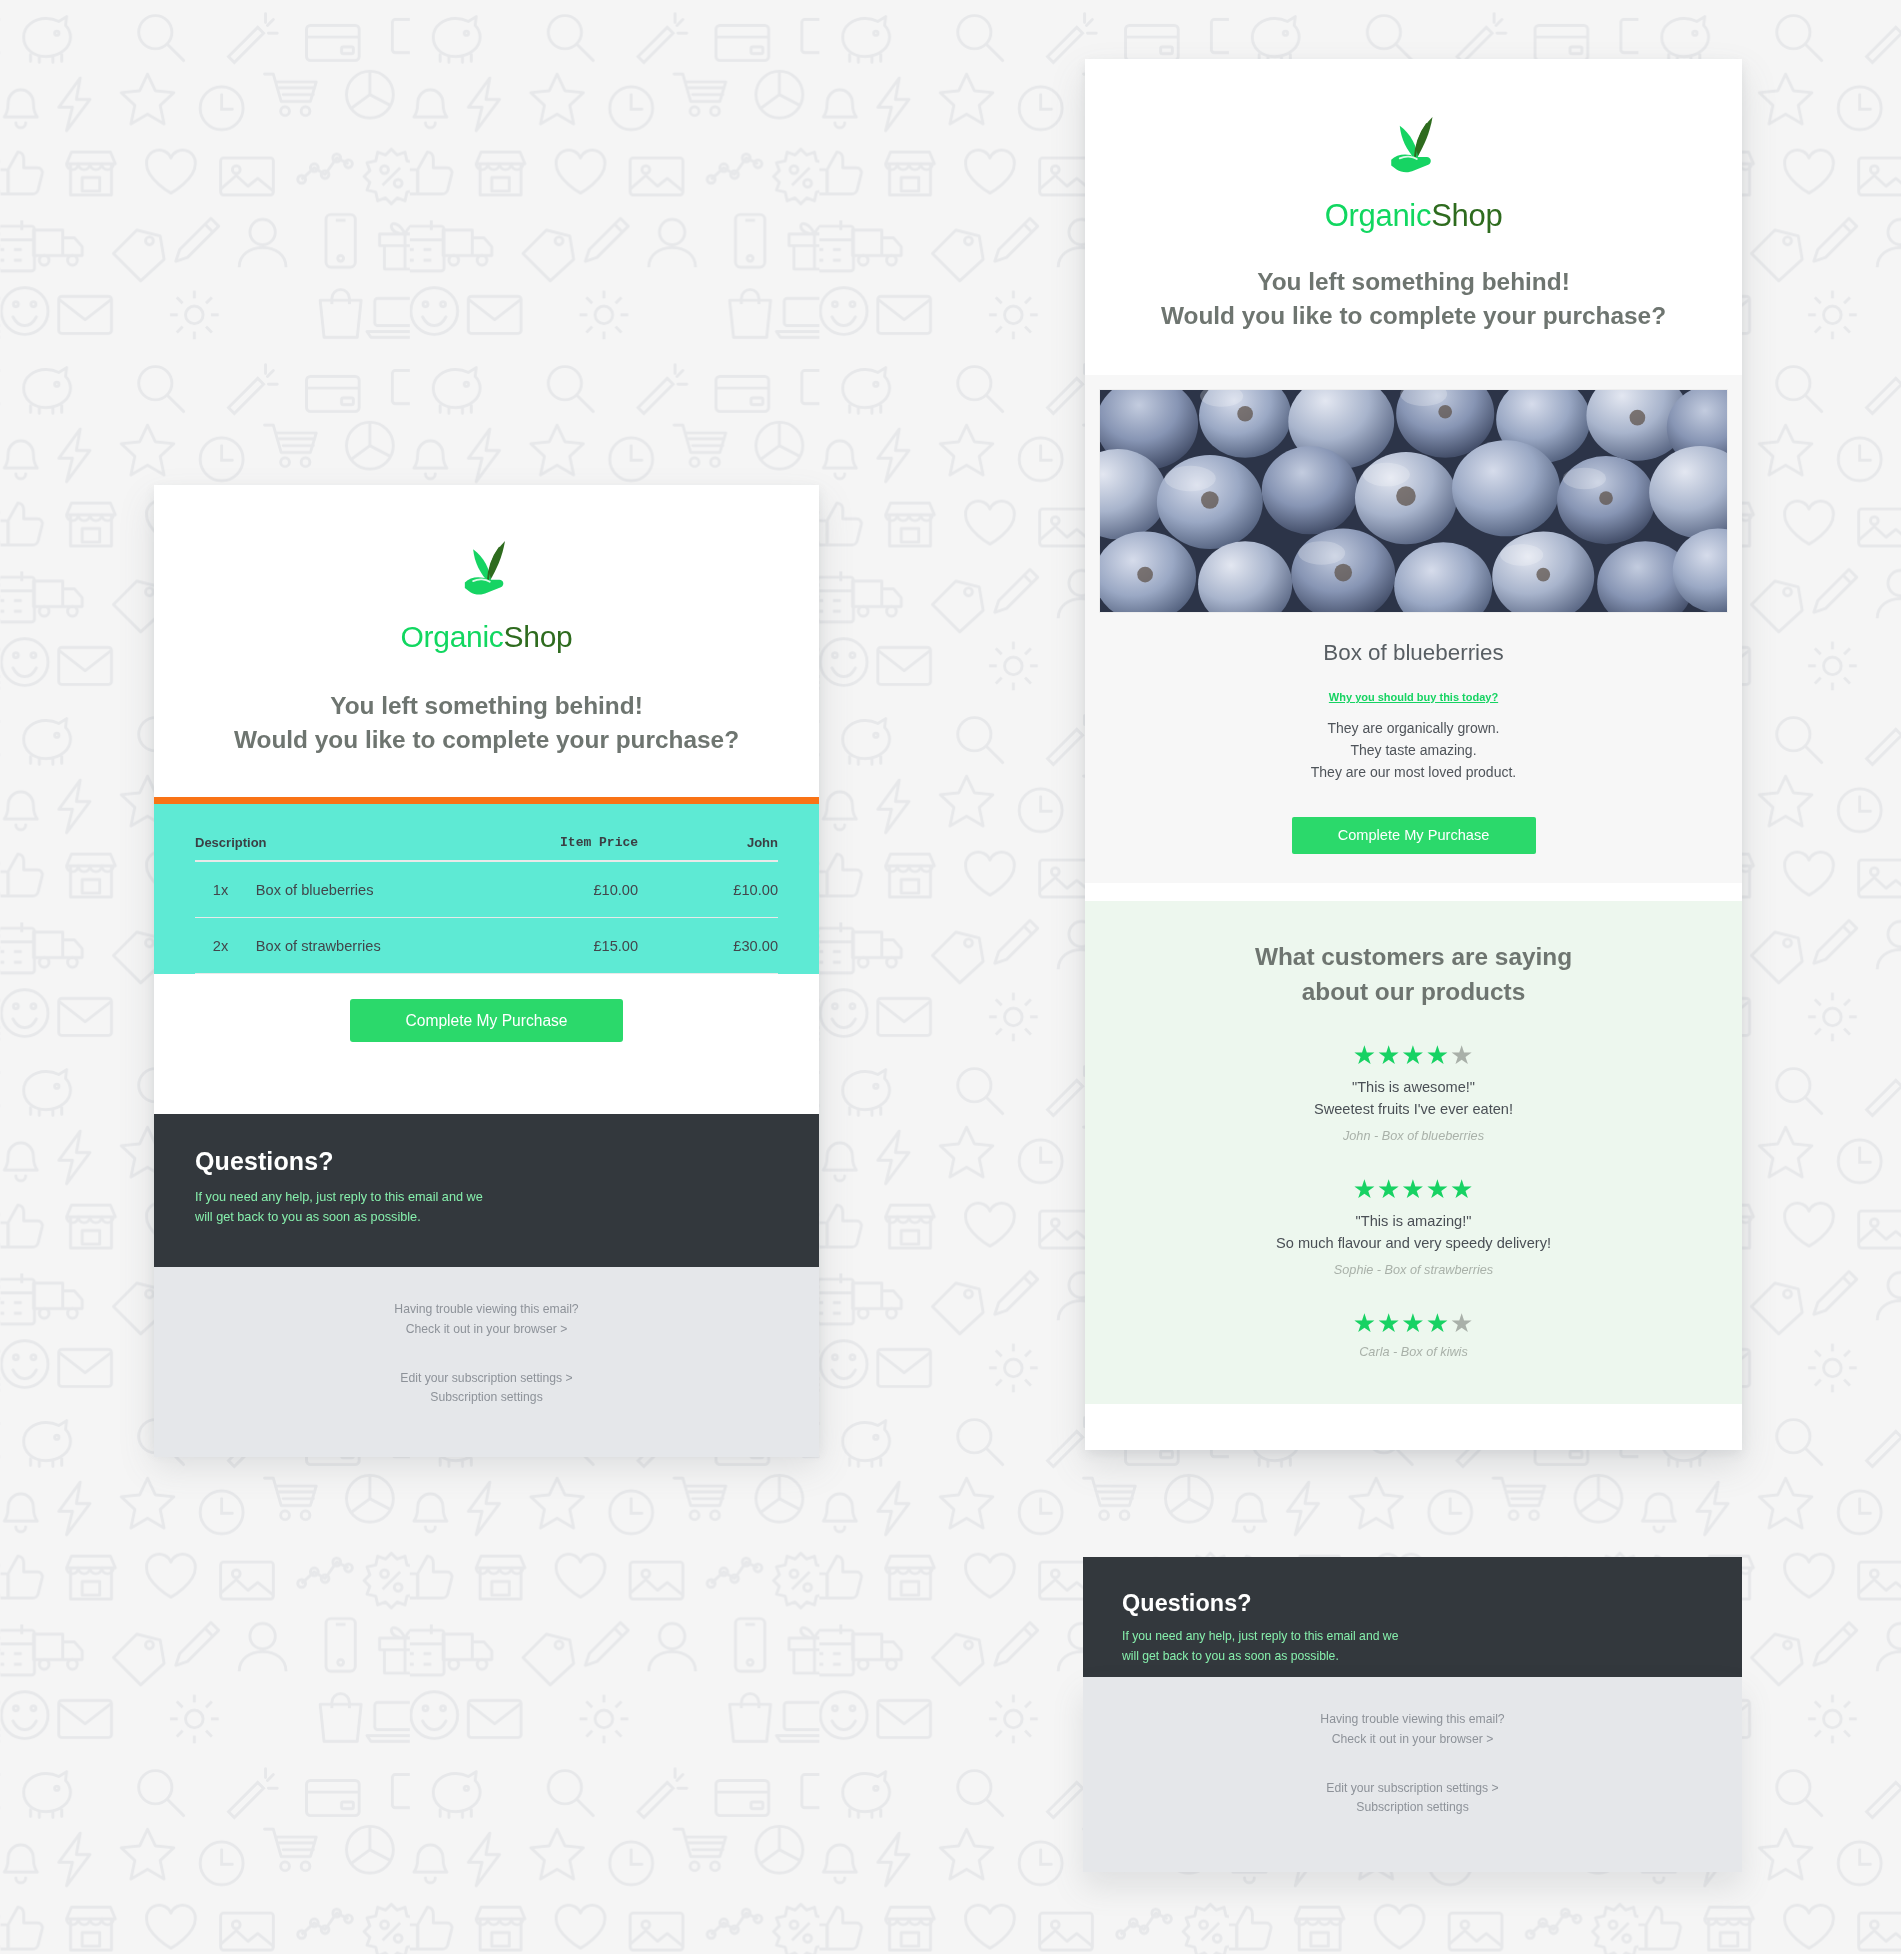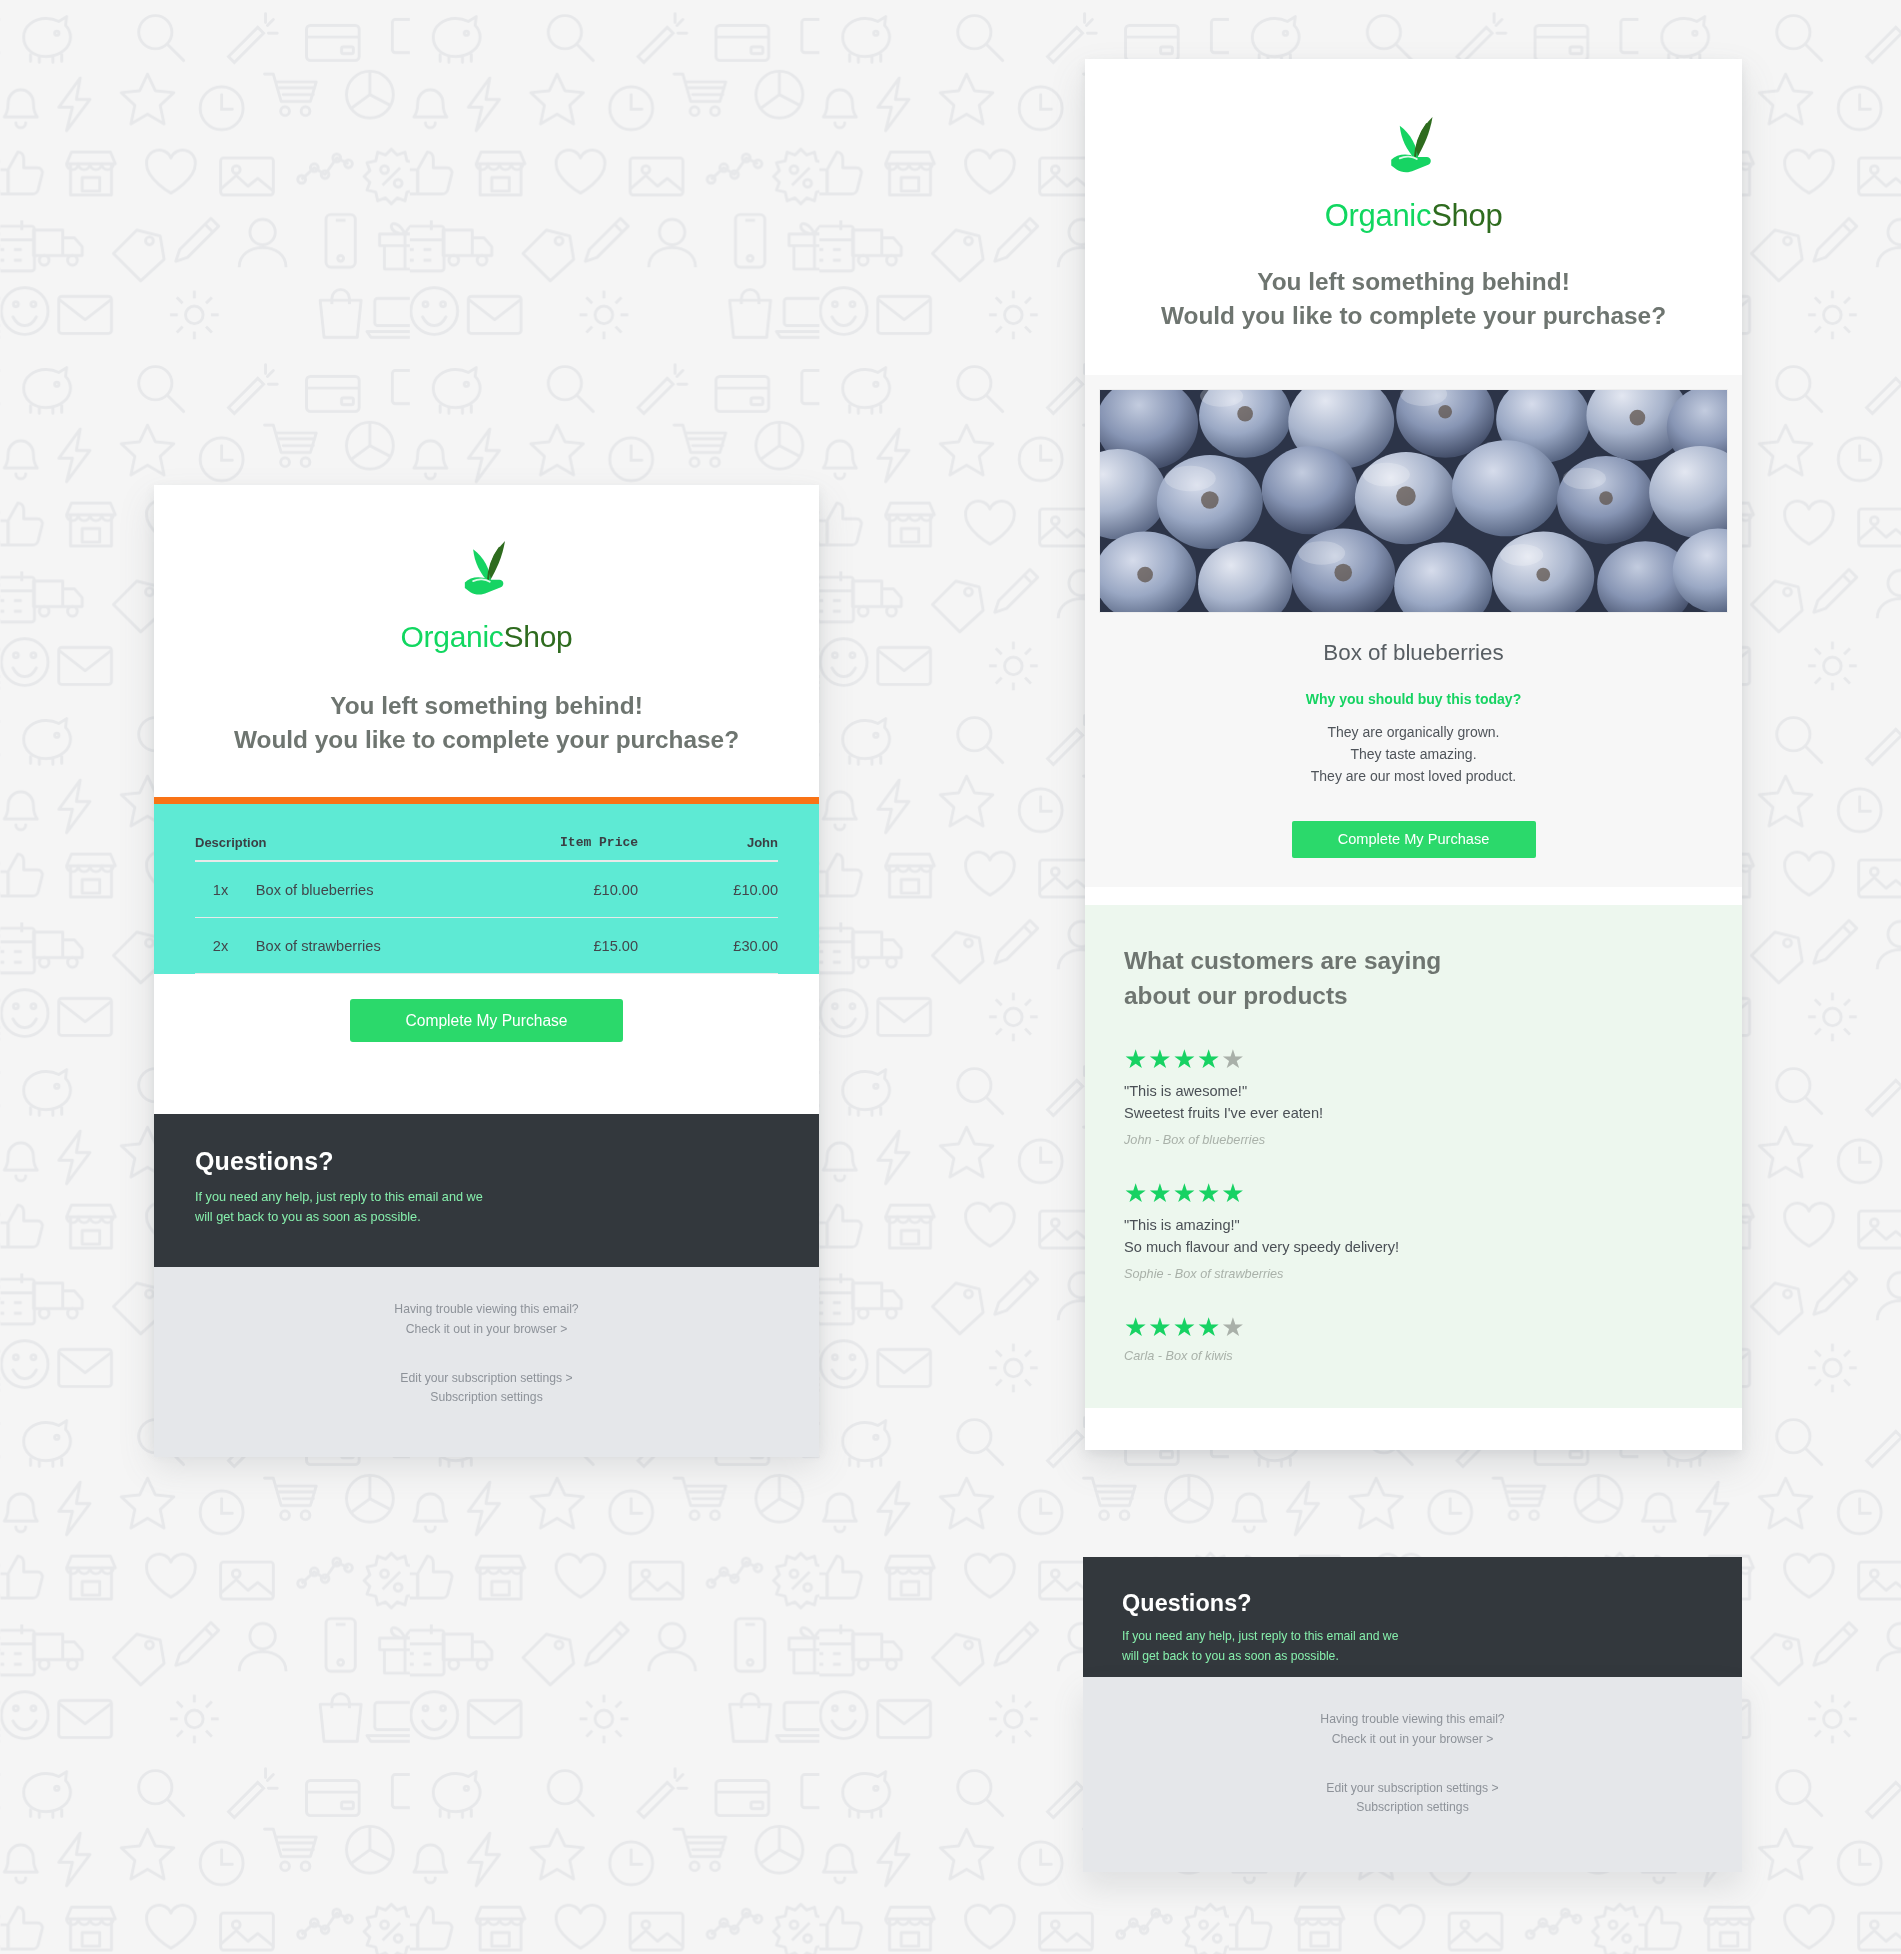--- a/index.html
+++ b/index.html
@@ -198,24 +198,25 @@
     overflow: hidden;
     background: #4a5768;
   }
   .product-name {
     font-size: 22.4px;
     color: #585e63;
     font-weight: normal;
     margin-top: 27px;
   }
   .product-subhead {
-    font-size: 14px;
+    font-size: 11px;
     color: #16d362;
     font-weight: bold;
     margin-top: 25px;
+    text-decoration: underline;
   }
   .product-bullets {
     margin-top: 15.6px;
     font-size: 14px;
     color: #4f545a;
     line-height: 1.57;
   }
   #email-right .cta-wrap { padding: 33px 0 0; background: transparent; }
   #email-right .cta-button {
     font-size: 14.6px;
@@ -225,21 +226,21 @@
     min-width: 244px;
     border-radius: 2px;
   }
 
   .panel-gap { height: 17.6px; background: #ffffff; }
 
   
   .reviews-panel {
     background: #edf7ee;
     padding: 39px 39px 45px;
-    text-align: left;
+    text-align: center;
   }
   .reviews-title {
     font-size: 24.4px;
     color: #6e7570;
     font-weight: bold;
     line-height: 1.42;
   }
   .review-item { margin-top: 33px; }
   .review-stars {
     font-size: 26px;

